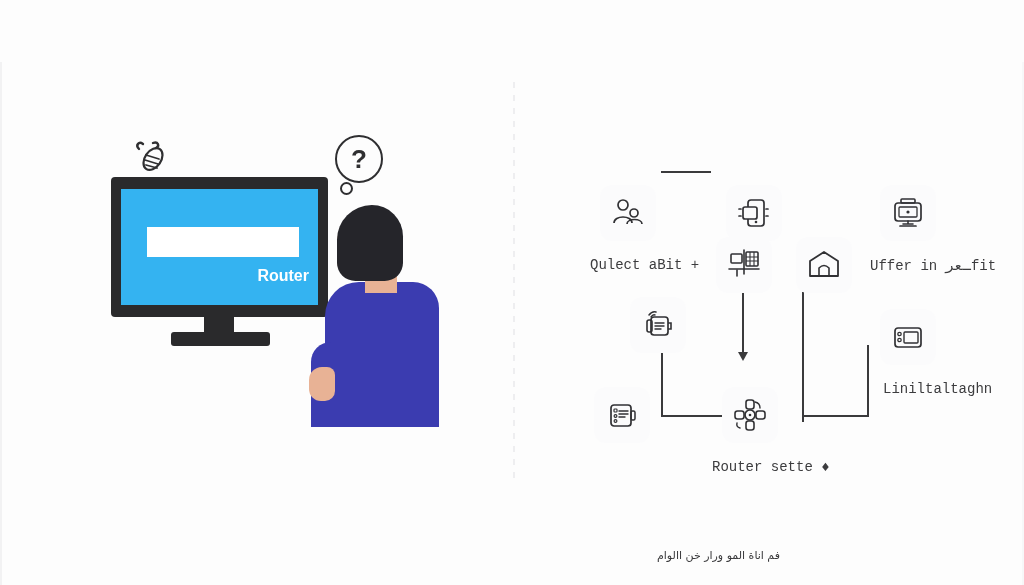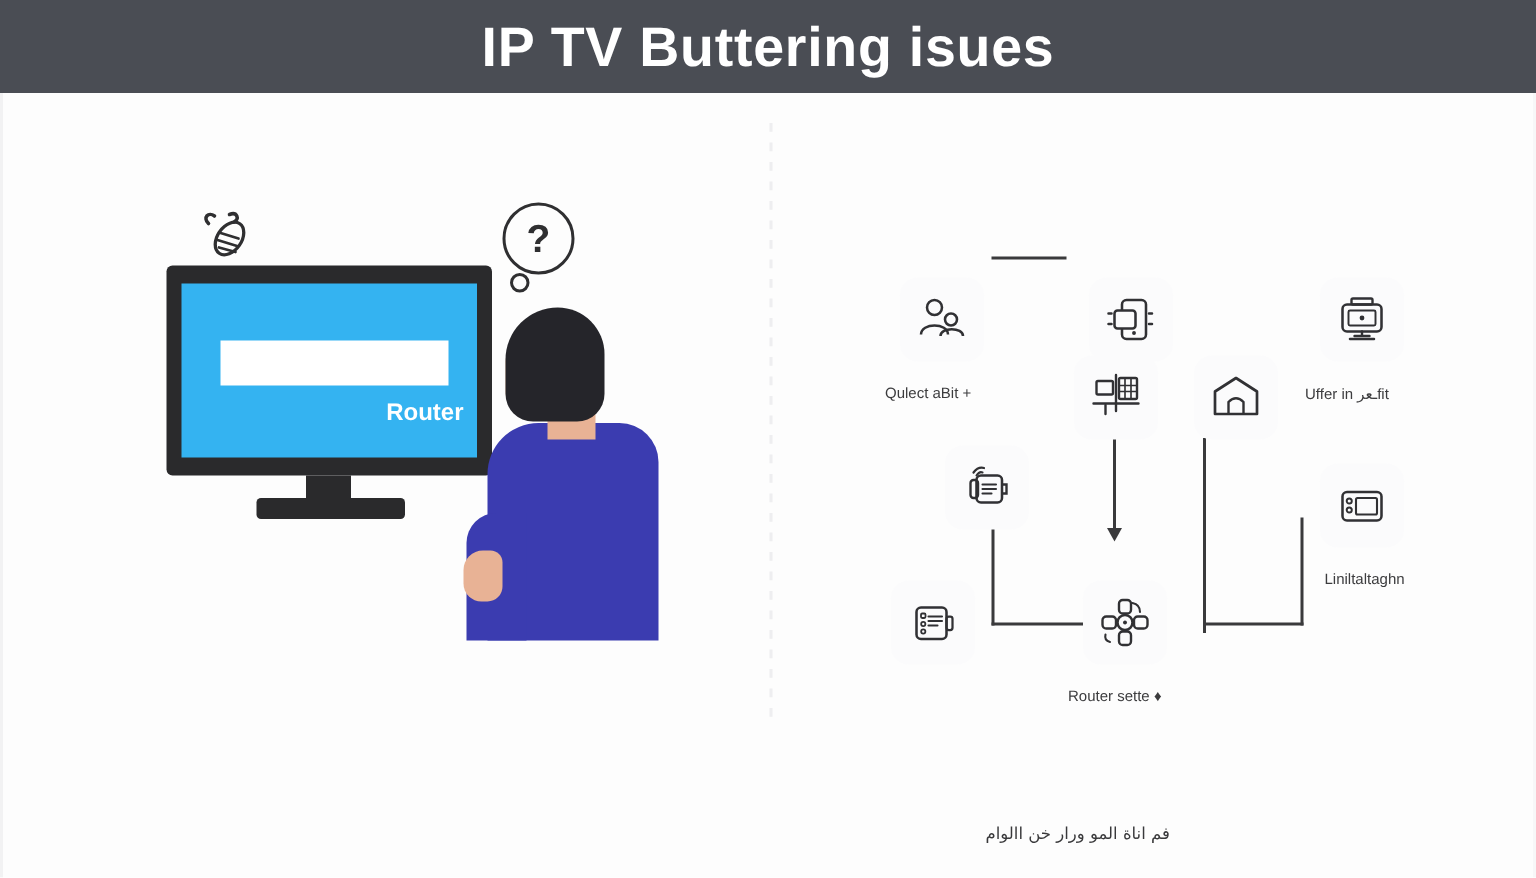--- a/index.html
+++ b/index.html
@@ -242,23 +242,23 @@
     height: 56px;
     background: #fbfbfc;
     border-radius: 12px;
     display: flex;
     align-items: center;
     justify-content: center;
   }
   .node svg { display: block; }
   .node-label {
     position: absolute;
-    font-size: 10px;
+    font-size: 14px;
     color: #3c3c3e;
-    font-family: Liberation Sans, sans-serif;
+    font-family: Liberation Mono, monospace;
     white-space: nowrap;
   }
   .connector {
     position: absolute;
     background: #3a3a3c;
   }
   .arrow-head {
     position: absolute;
     width: 0;
     height: 0;
@@ -275,23 +275,20 @@
     font-family: "DejaVu Sans", sans-serif;
     direction: rtl;
     white-space: nowrap;
   }
 </style>
 </head>
 <body>
 
 <div class="page">
 
-  <div class="header">
-    <div class="header-title">IP TV Buttering isues</div>
-  </div>
 
   <div class="canvas">
 
     <div class="divider"></div>
 
     <div class="illustration">
 
       <svg class="doodle" viewBox="0 0 42 36">
         <path d="M6 10 C2 6, 6 2, 10 5" stroke="#2f2f31" stroke-width="2.4" fill="none" stroke-linecap="round"></path>
         <path d="M20 4 C25 2, 27 7, 23 9" stroke="#2f2f31" stroke-width="2.4" fill="none" stroke-linecap="round"></path>

